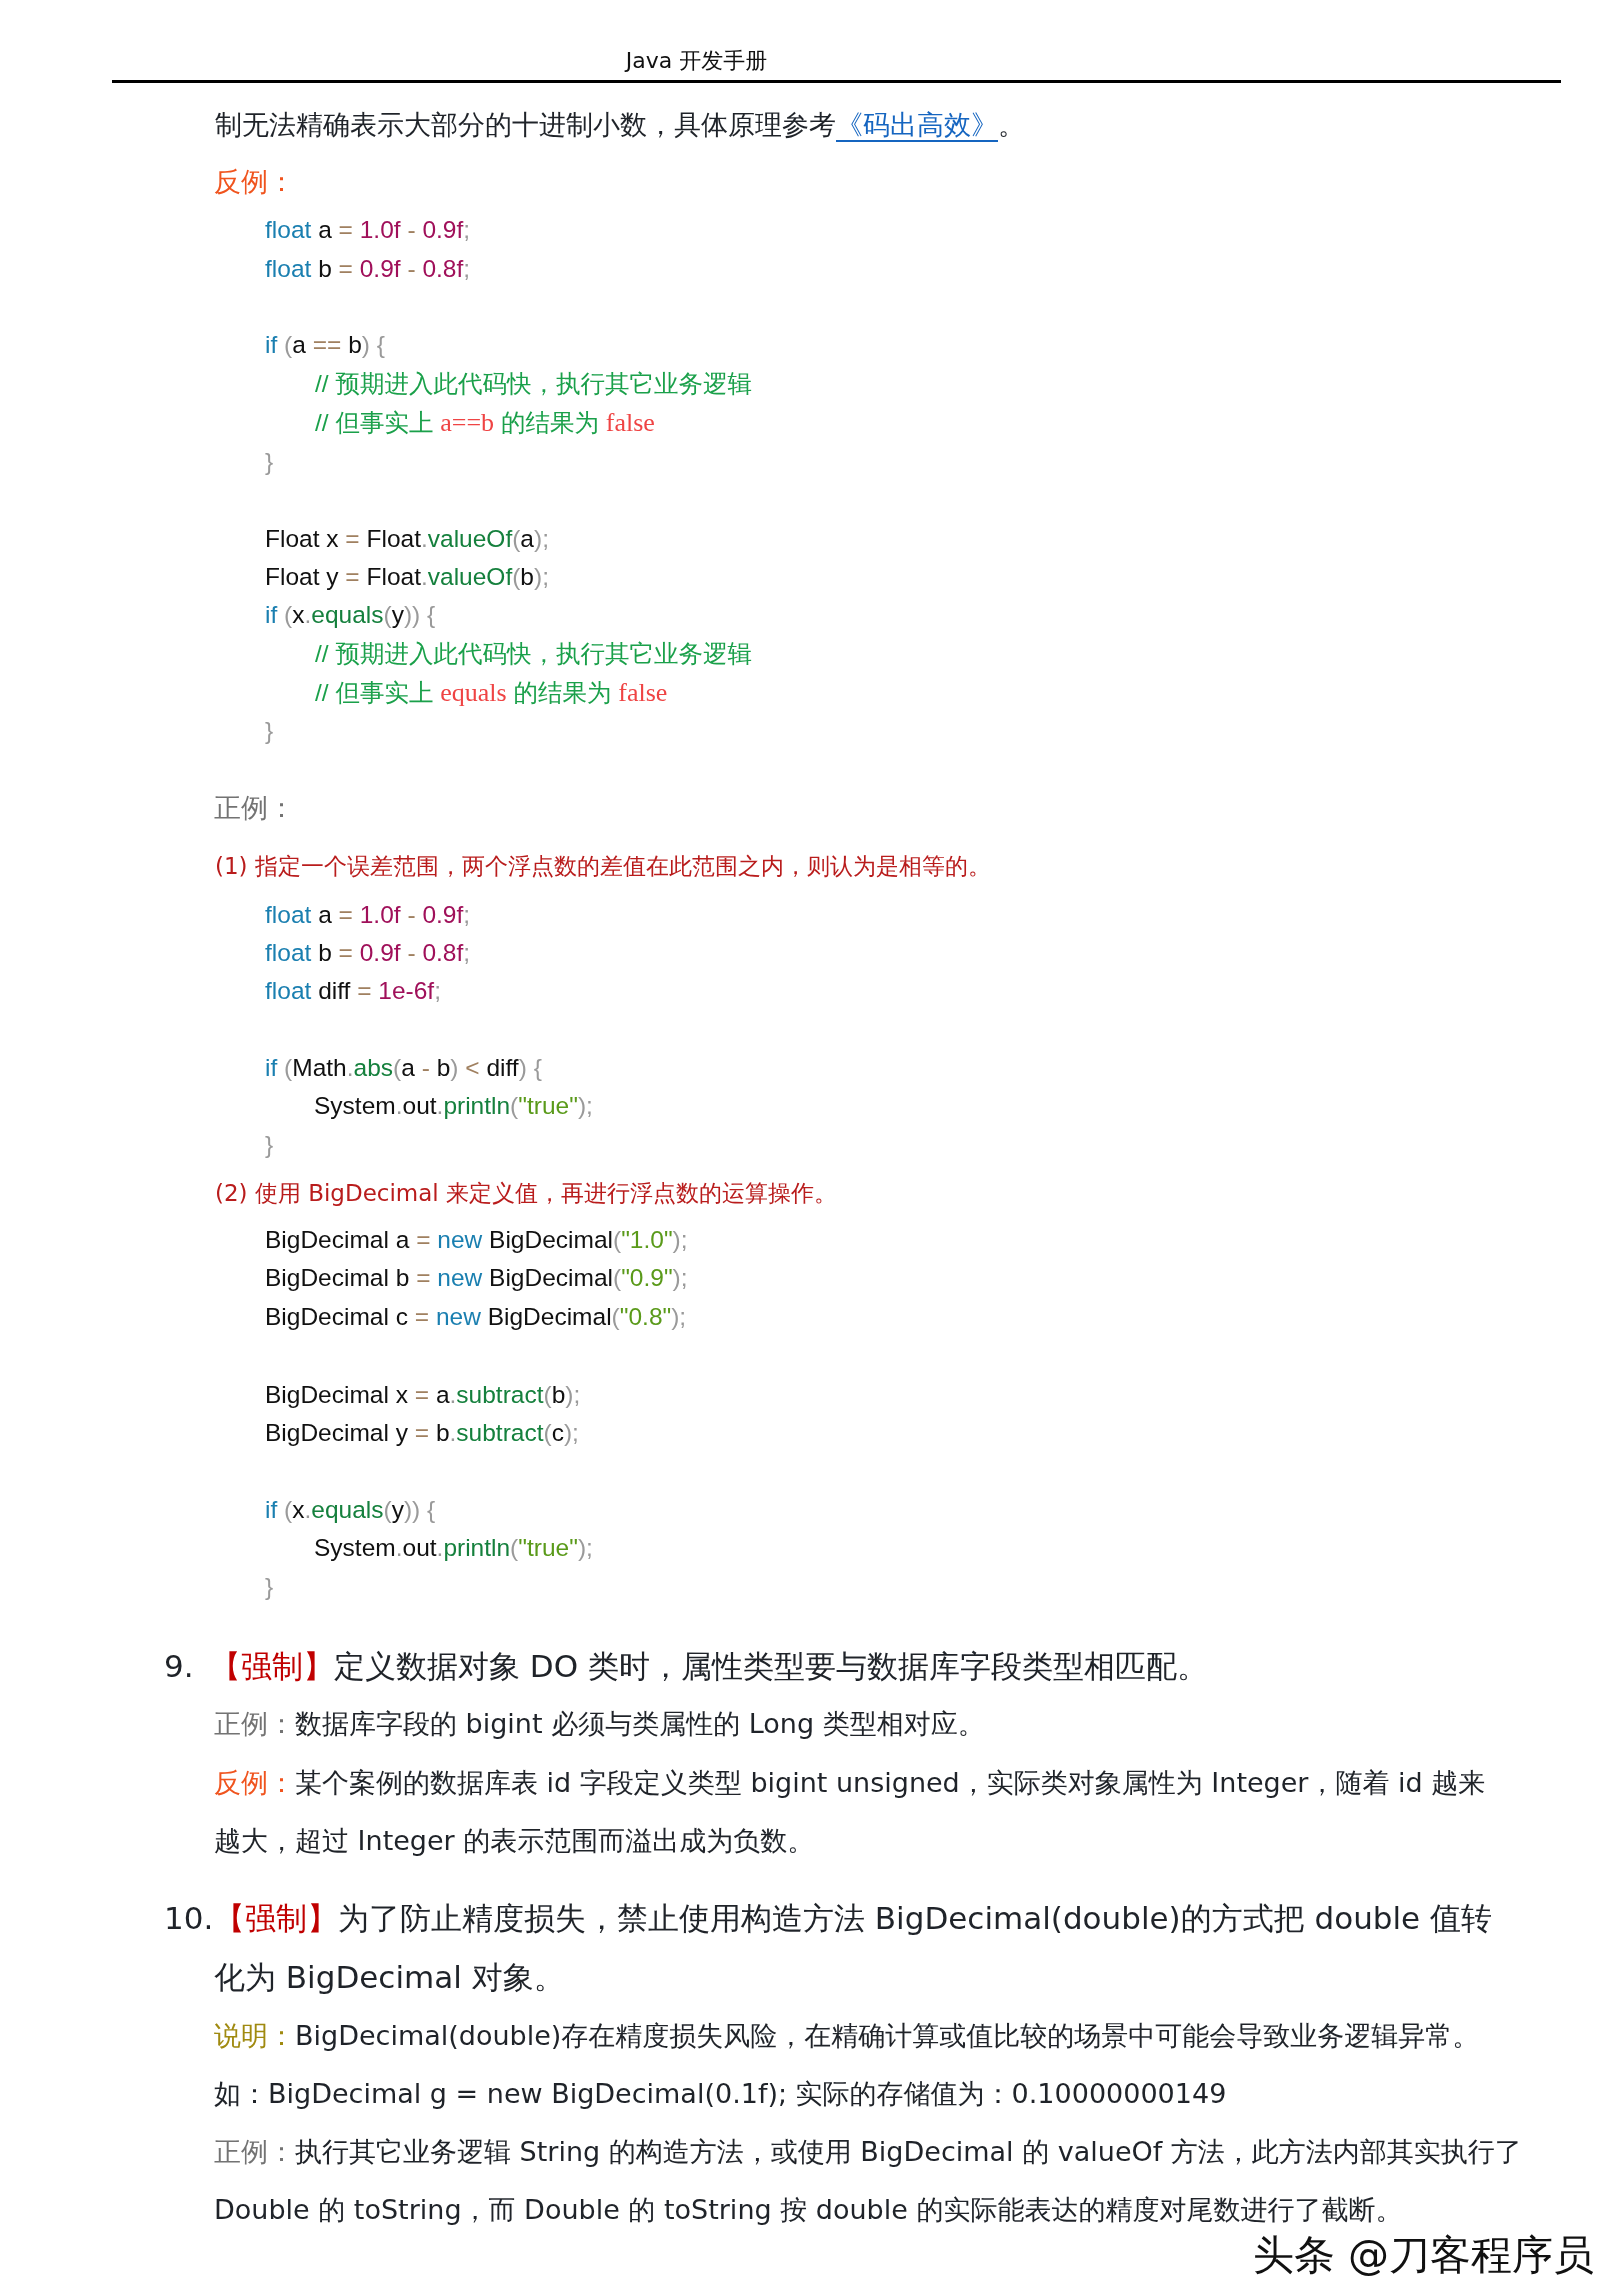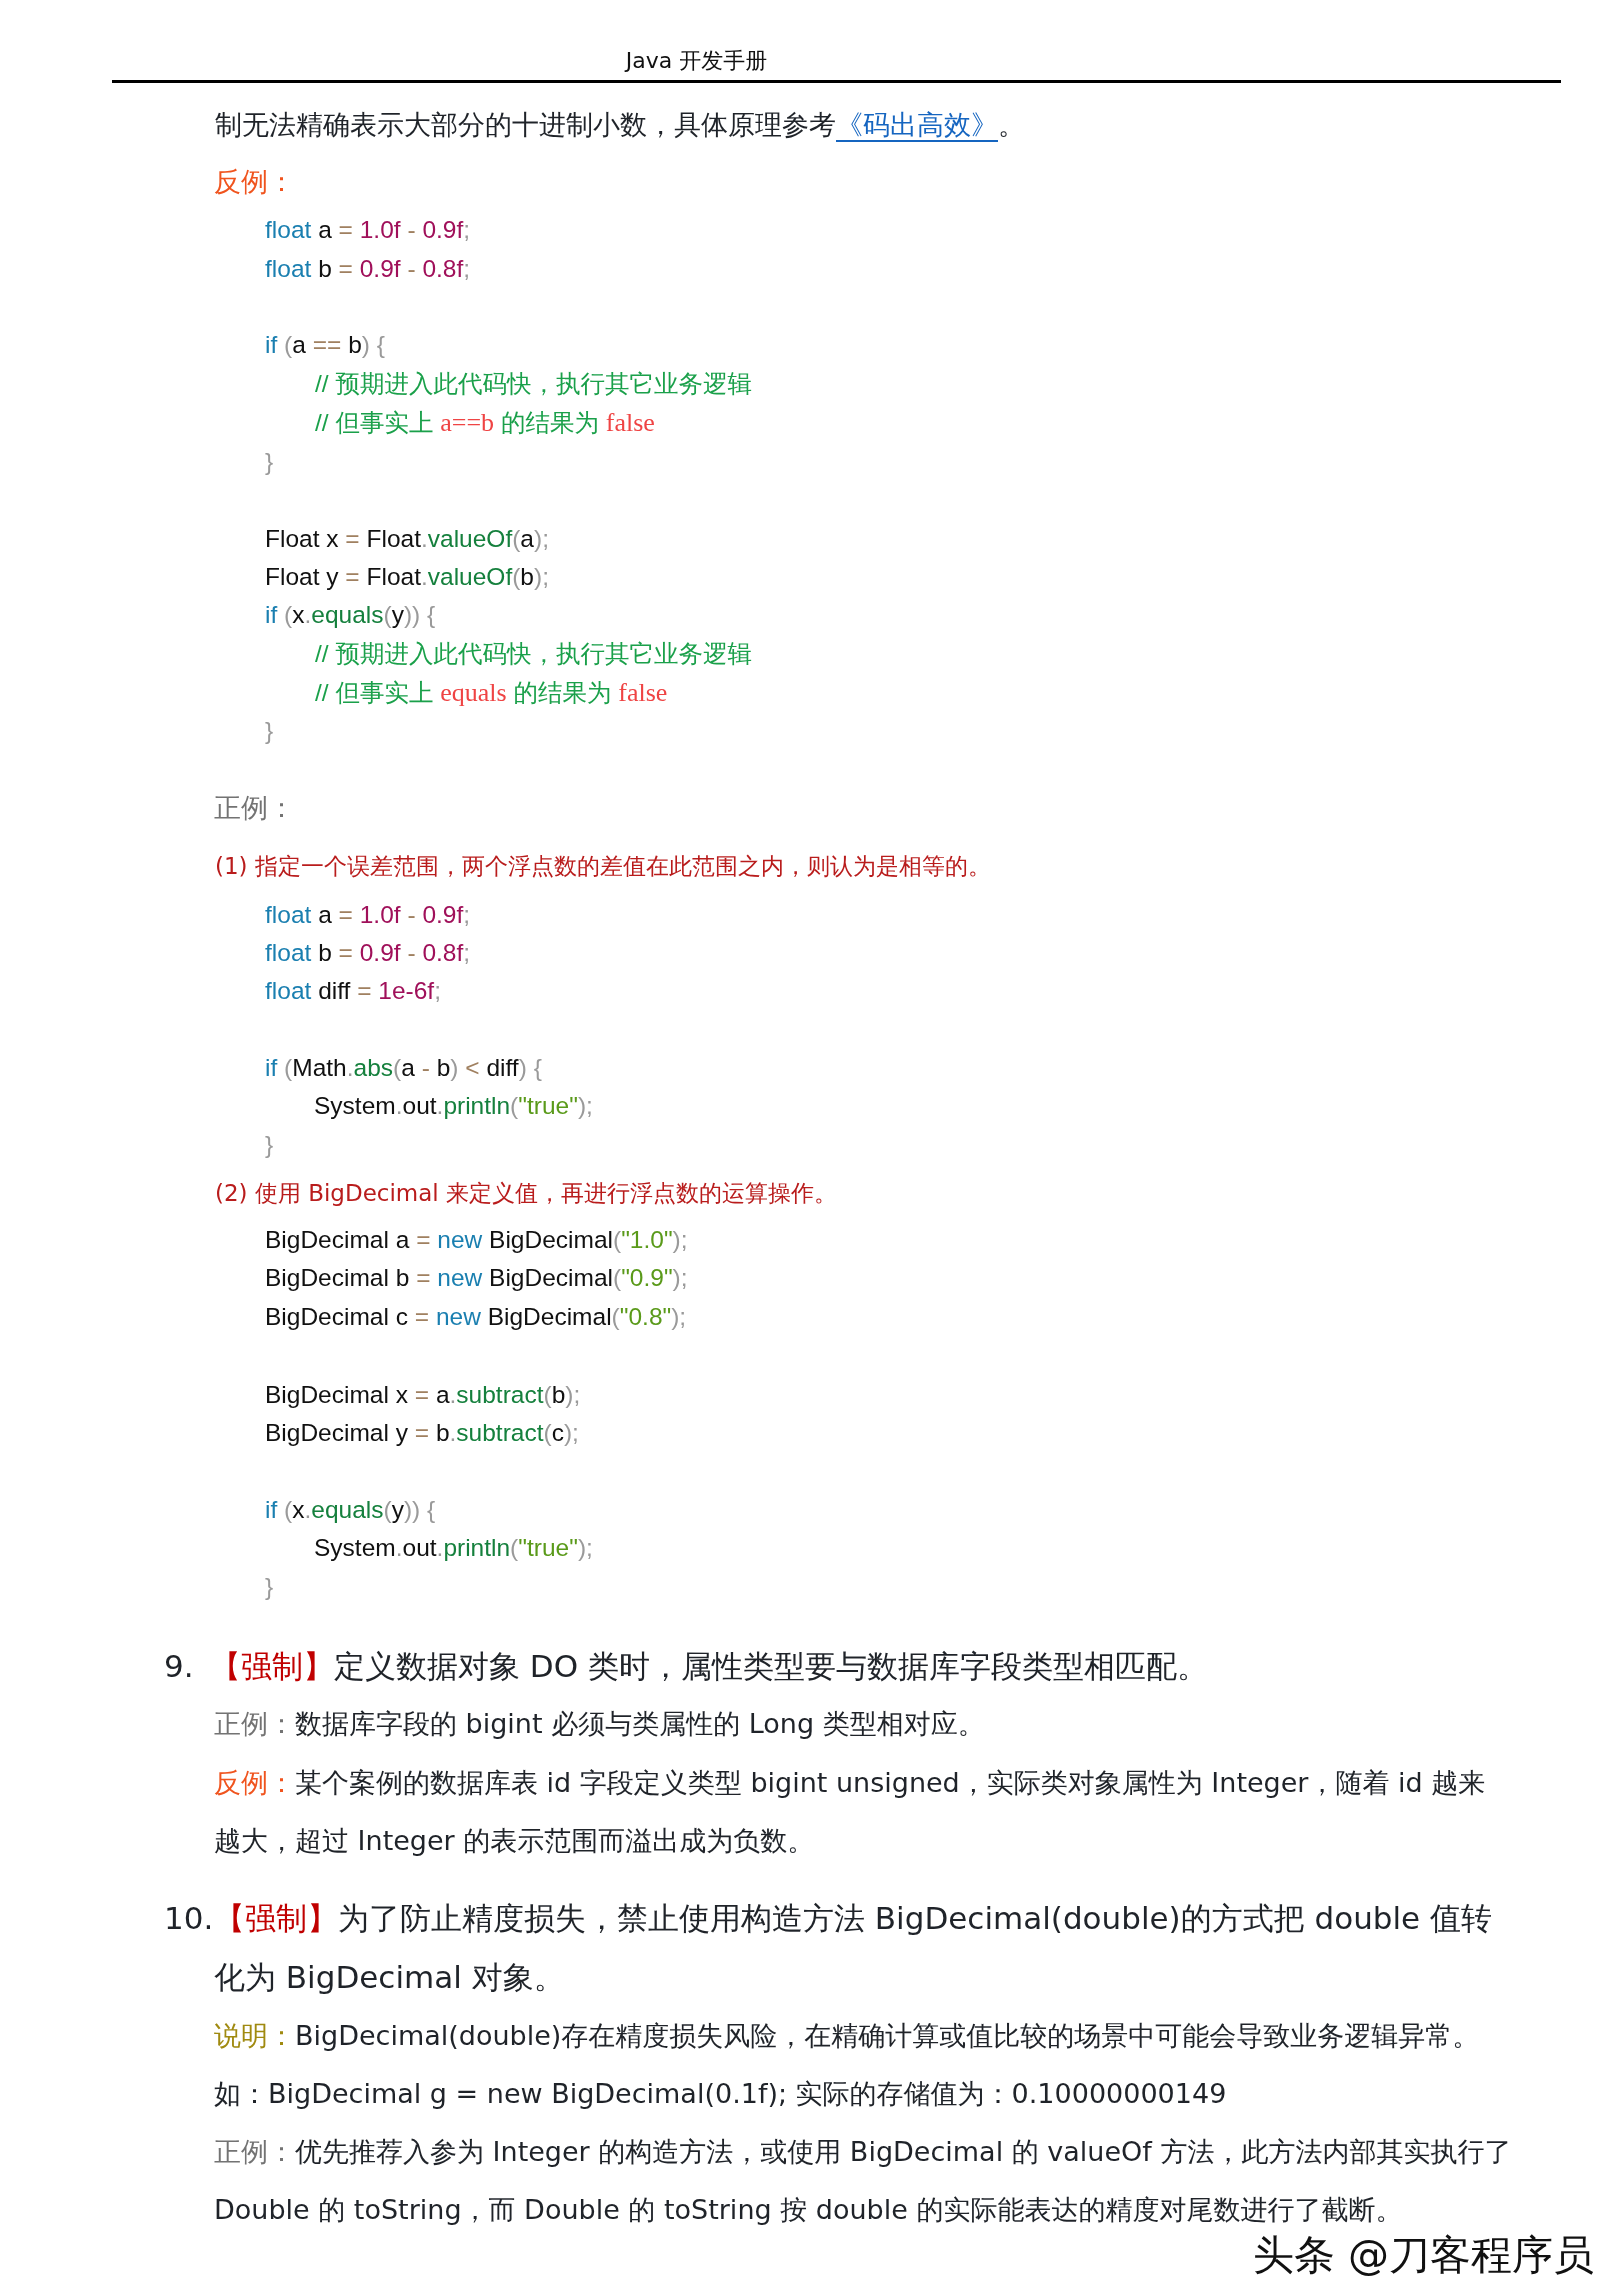--- a/index.html
+++ b/index.html
@@ -198,19 +198,19 @@
 
 <div class="abs heading-text" style="left:164px; top:1899px;">
   <span style="display:inline-block; width:50px;">10.</span><span class="lbl-force">【强制】</span><span>为了防止精度损失，禁止使用构造方法 BigDecimal(double)的方式把 double 值转</span>
 </div>
 <div class="abs heading-text" style="left:214px; top:1958px;">化为 BigDecimal 对象。</div>
 <div class="abs body-text" style="left:214px; top:2019px;">
   <span class="lbl-note">说明：</span><span>BigDecimal(double)存在精度损失风险，在精确计算或值比较的场景中可能会导致业务逻辑异常。</span>
 </div>
 <div class="abs body-text" style="left:214px; top:2077px;">如：BigDecimal g = new BigDecimal(0.1f); 实际的存储值为：0.10000000149</div>
 <div class="abs body-text" style="left:214px; top:2135px;">
-  <span class="lbl-good">正例：</span><span>优先推荐入参为 Integer 的构造方法，或使用 BigDecimal 的 valueOf 方法，此方法内部其实执行了</span>
+  <span class="lbl-good">正例：</span><span>执行其它业务逻辑 String 的构造方法，或使用 BigDecimal 的 valueOf 方法，此方法内部其实执行了</span>
 </div>
 <div class="abs body-text" style="left:214px; top:2193px;">Double 的 toString，而 Double 的 toString 按 double 的实际能表达的精度对尾数进行了截断。</div>
 
 <div class="abs watermark" style="left:1253px; top:2228px;">头条 @刀客程序员</div>
 <div class="abs pagenum" style="left:1504px; top:2262px;">8/44</div>
 
 
 </body></html>

